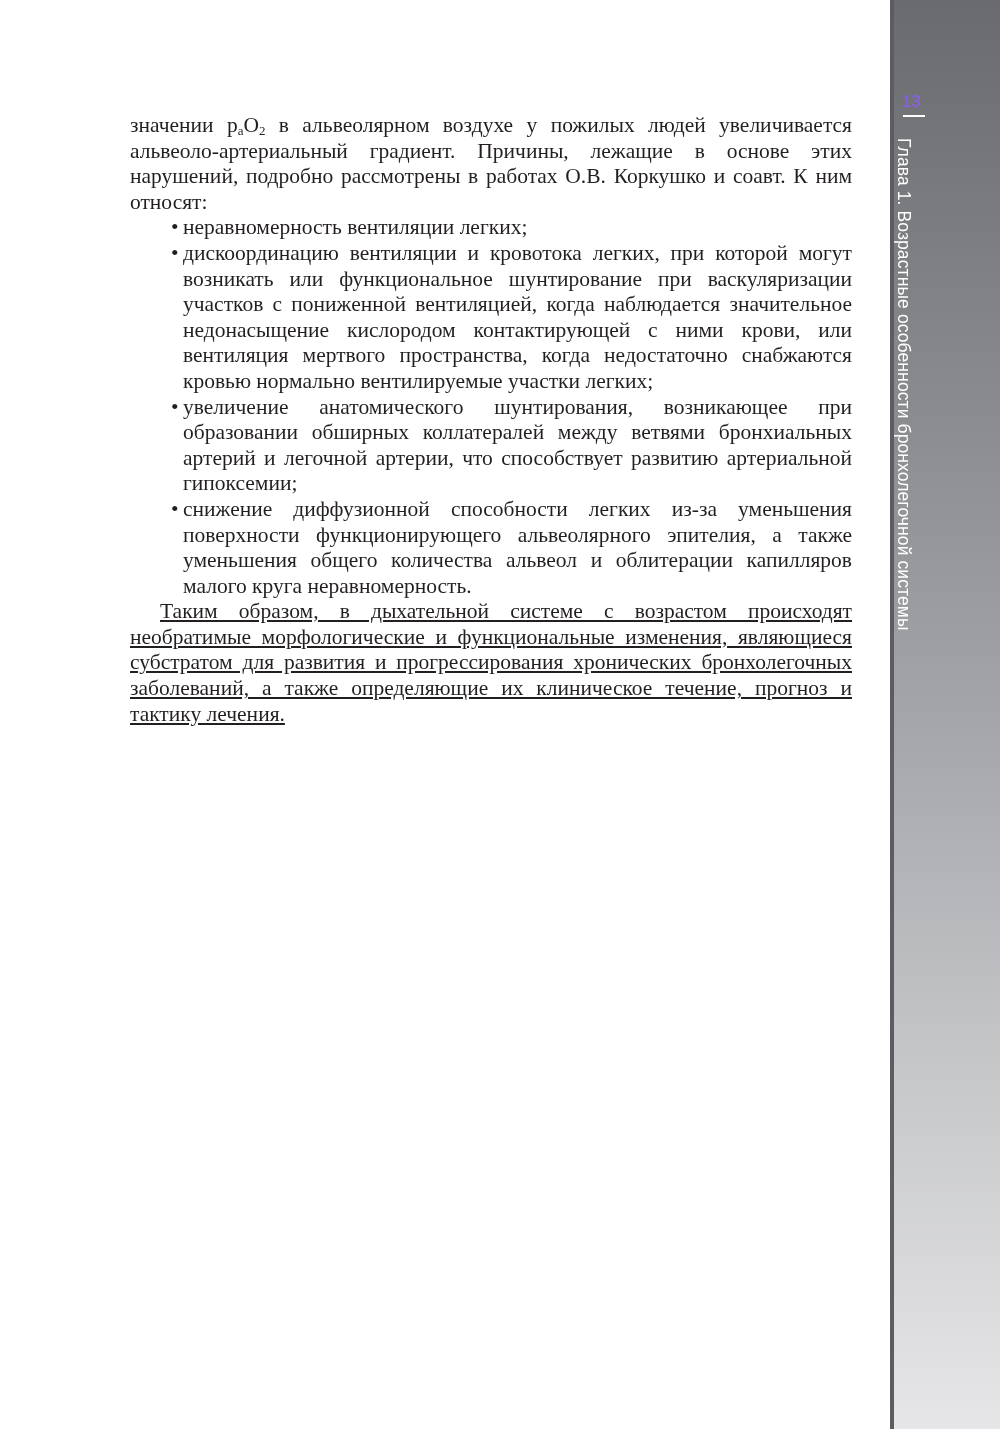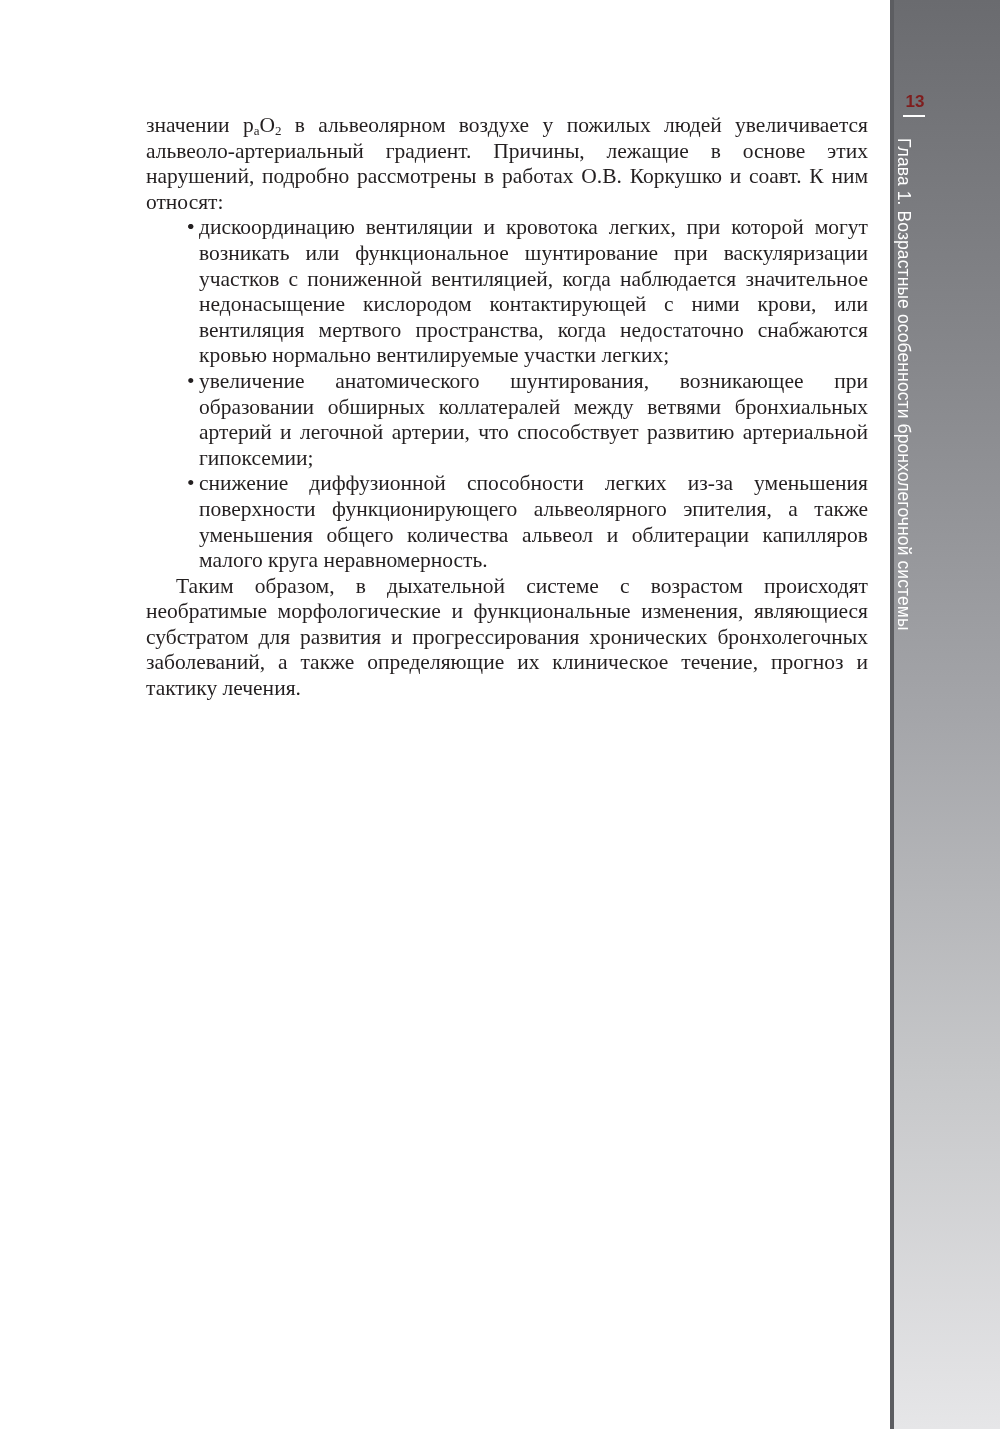--- a/index.html
+++ b/index.html
@@ -14,35 +14,36 @@
       overflow: hidden;
     }
     .page {
       position: absolute;
       left: 0; top: 0;
       width: 1000px; height: 1429px;
       background: #ffffff;
     }
     .text-block {
       position: absolute;
-      left: 146px;
+      left: 130px;
       top: 113px;
       width: 722px;
       font-family: "Liberation Serif", "DejaVu Serif", serif;
       font-size: 21.5px;
       line-height: 25.6px;
       color: #231f20;
       text-align: justify;
     }
     .para {
       margin: 0;
       text-align: justify;
     }
     .para.indent {
       text-indent: 30px;
+      text-decoration: underline;
     }
     .bullets {
       list-style: none;
       margin: 0;
       padding: 0 0 0 53px;
     }
     .bullets li {
       position: relative;
       text-align: justify;
     }
@@ -67,24 +68,24 @@
       background: linear-gradient(to bottom, #6a6b6f 0%, #86878b 25%, #a4a5a9 50%, #c6c7c9 75%, #e6e6e8 100%);
       border-left: 4px solid #5c5d61;
       box-sizing: border-box;
     }
     .page-number {
       position: absolute;
       left: 902px;
       top: 92px;
       width: 26px;
       font-family: "Liberation Sans", "DejaVu Sans", sans-serif;
-      font-weight: bold;
+      font-weight: normal;
       font-size: 17px;
-      color: #7f1d1d;
-      text-align: center;
+      color: #8b5cf6;
+      text-align: left;
       line-height: 20px;
     }
     .page-number-rule {
       position: absolute;
       left: 903px;
       top: 115px;
       width: 22px;
       height: 1.5px;
       background: #ffffff;
     }
@@ -106,20 +107,21 @@
 <body>
 
 <div class="page">
 
   <div class="text-block">
     <p class="para"><span>значении p</span><sub>a</sub><span>O</span><sub>2</sub><span> в альвеолярном воздухе у пожилых людей увеличивается альвеоло-артериальный градиент. Причины, лежащие в основе этих нарушений, подробно рассмотрены в работах О.В. Коркушко и соавт. К ним относят:</span></p>
 
     <ul class="bullets">
       <li>
         <span class="bullet">•</span>
+        <span>неравномерность вентиляции легких;</span>
       </li>
       <li>
         <span class="bullet">•</span>
         <span>дискоординацию вентиляции и кровотока легких, при которой могут возникать или функциональное шунтирование при васкуляризации участков с пониженной вентиляцией, когда наблюдается значительное недонасыщение кислородом контактирующей с ними крови, или вентиляция мертвого пространства, когда недостаточно снабжаются кровью нормально вентилируемые участки легких;</span>
       </li>
       <li>
         <span class="bullet">•</span>
         <span>увеличение анатомического шунтирования, возникающее при образовании обширных коллатералей между ветвями бронхиальных артерий и легочной артерии, что способствует развитию артериальной гипоксемии;</span>
       </li>
       <li>

